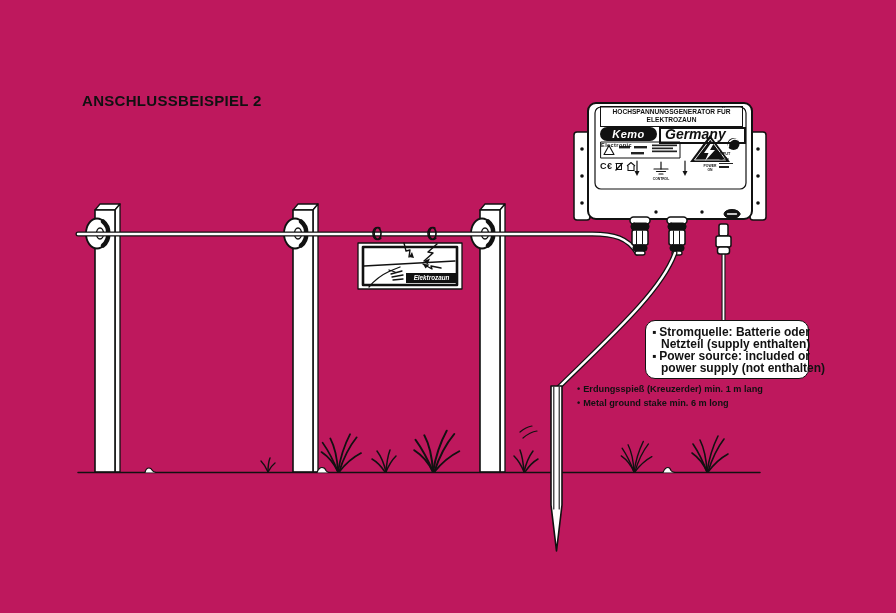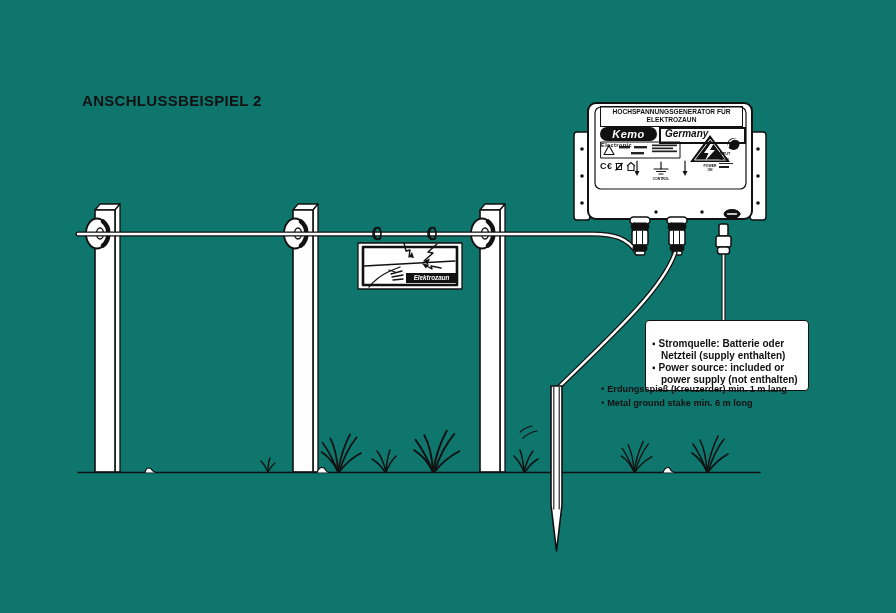--- a/index.html
+++ b/index.html
@@ -1,38 +1,38 @@
 <!DOCTYPE html>
 <html><head>
 <meta charset="utf-8">
 <style>
   html,body{margin:0;padding:0;background:#fff;}
-  .stage{position:relative;width:896px;height:613px;background:#0f766e;overflow:hidden;
+  .stage{position:relative;width:896px;height:613px;background:#be185d;overflow:hidden;
          font-family:"Liberation Sans",sans-serif;color:#111;}
   .abs{position:absolute;}
   svg{display:block;}
   .title{font-size:15px;font-weight:bold;letter-spacing:.3px;}
   .hdrbox{border:1.2px solid #111;text-align:center;font-weight:bold;font-size:6.6px;line-height:8.4px;padding-top:1px;}
   .kemo{background:#111;border-radius:7px;color:#fff;font-style:italic;font-weight:bold;
         font-size:11px;text-align:center;line-height:14px;letter-spacing:.5px;}
   .electronic{font-size:5.6px;font-weight:bold;letter-spacing:.4px;}
-  .germany{border:2px solid #111;font-weight:bold;font-style:italic;font-size:10px;line-height:8px;padding:1px 0 0 4px;}
+  .germany{border:2px solid #111;font-weight:bold;font-style:italic;font-size:14px;line-height:8px;padding:1px 0 0 4px;}
   .micro{font-weight:bold;line-height:1.15;}
   .ce{font-size:9px;font-weight:bold;letter-spacing:.5px;}
   .ctl{font-size:3.3px;font-weight:bold;text-align:center;}
   .pwr{font-size:3.4px;font-weight:bold;text-align:center;line-height:3.9px;}
   .inp{font-size:3.8px;font-weight:bold;line-height:4.6px;}
   .udash{background:#222;height:1.6px;margin-top:1.6px;}
   .signlabel{background:#111;color:#fff;font-size:6.3px;font-weight:bold;font-style:italic;
              text-align:center;line-height:10px;}
-  .pbox{border:1.6px solid #111;border-radius:4px;padding:17px 6px 4px 6px;
-        font-size:10px;font-weight:bold;line-height:12px;background:#fff;}
+  .pbox{border:1.6px solid #111;border-radius:10px;padding:5px 6px 4px 6px;
+        font-size:12px;font-weight:bold;line-height:12px;background:#fff;}
   .pline{white-space:nowrap;}
   .indent{padding-left:9px;}
-  .gnotes{font-size:9.2px;font-weight:bold;line-height:13.5px;white-space:nowrap;margin-left:24px;}
+  .gnotes{font-size:9.2px;font-weight:bold;line-height:13.5px;white-space:nowrap;}
   .bullet{margin-right:3px;}
 </style>
 </head>
 <body>
 
 <div class="stage">
 
   <svg class="abs" style="left:0;top:0" width="896" height="613" viewBox="0 0 896 613" stroke-linecap="round" stroke-linejoin="round">
     <defs>
       <g id="post" stroke="#111" fill="#fff">

